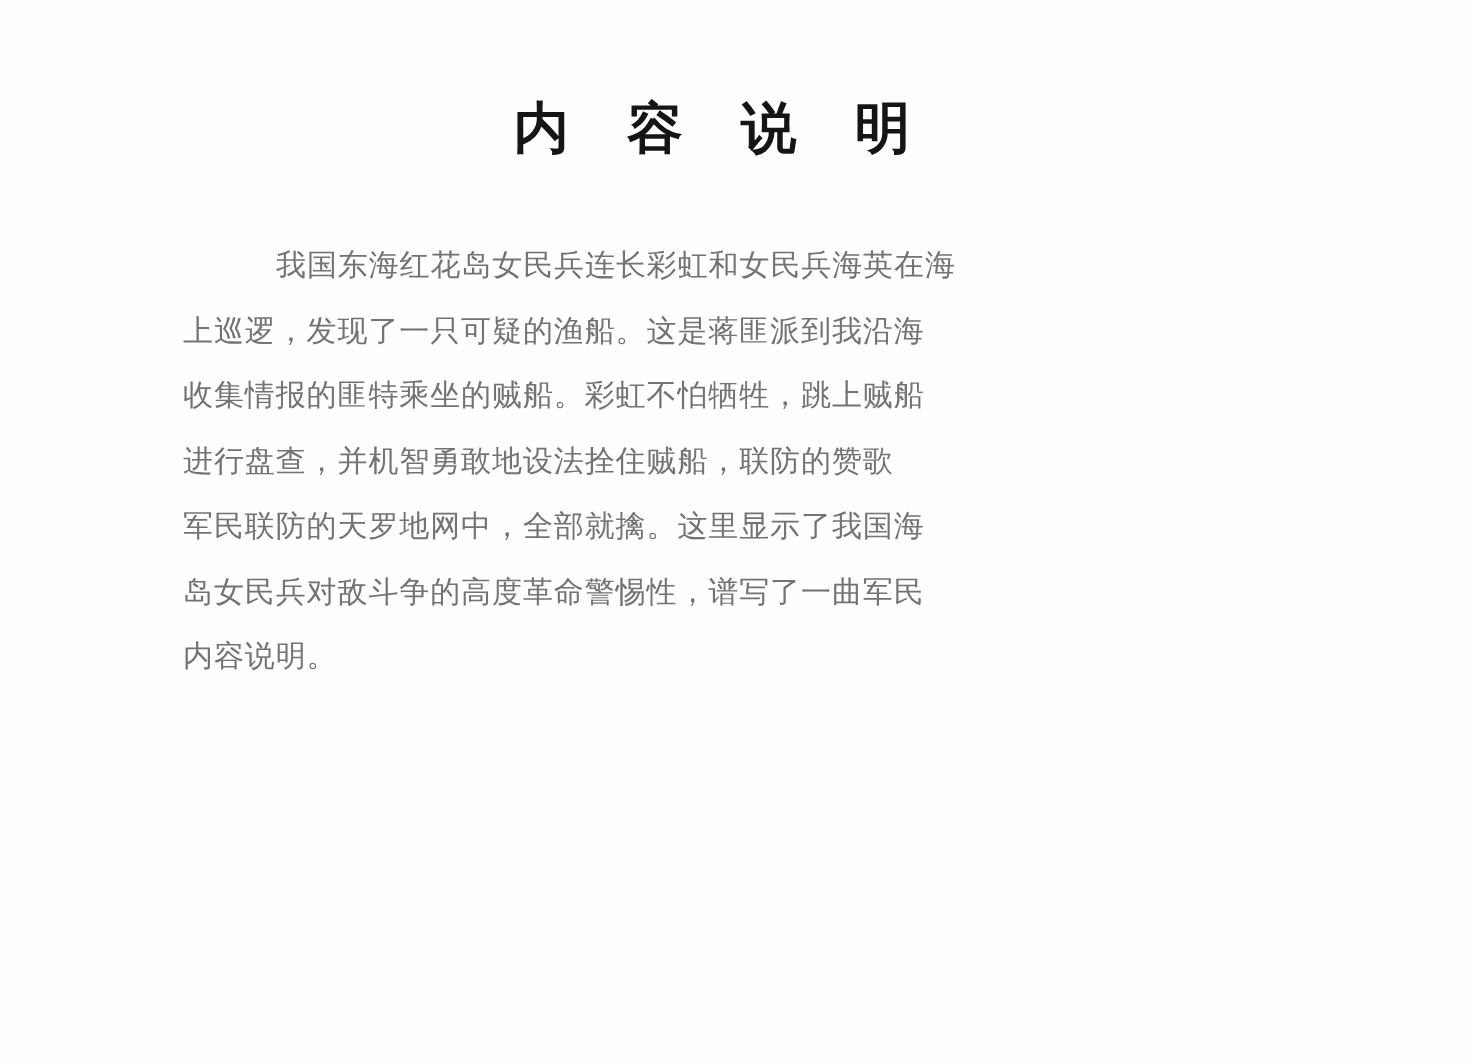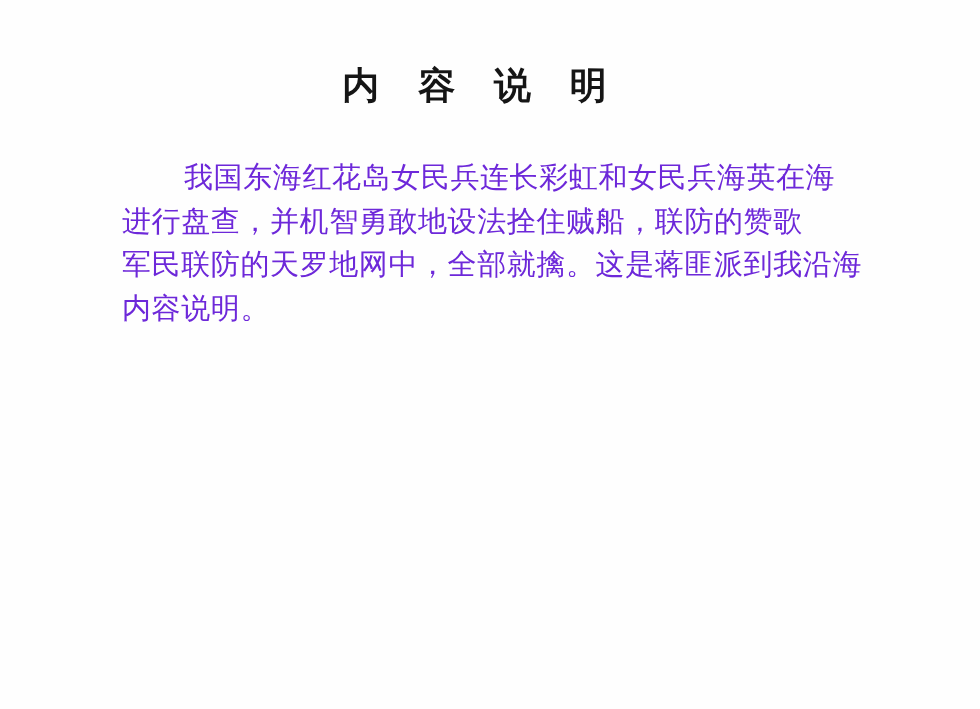--- a/index.html
+++ b/index.html
@@ -36,41 +36,44 @@
     letter-spacing: 1.05em;
     color: #151515;
     white-space: nowrap;
   }
   .content-paragraph {
     position: absolute;
     top: 156px;
     left: 122px;
     width: 712px;
     font-family: "Liberation Serif", serif;
-    font-size: 29px;
+    font-size: 20px;
     line-height: 43.5px;
     letter-spacing: 0.6px;
-    color: #6d28d9;
+    color: #737373;
     text-align: justify;
   }
   .paragraph-line {
     min-height: 43.5px;
     white-space: nowrap;
   }
   .paragraph-line.indent {
     text-indent: 62px;
   }
 </style>
 </head>
 <body>
 
 <div class="page">
 
   <h1 class="page-title">内容说明</h1>
 
   <div class="content-paragraph">
     <div class="paragraph-line indent">我国东海红花岛女民兵连长彩虹和女民兵海英在海</div>
+    <div class="paragraph-line">上巡逻，发现了一只可疑的渔船。这是蒋匪派到我沿海</div>
+    <div class="paragraph-line">收集情报的匪特乘坐的贼船。彩虹不怕牺牲，跳上贼船</div>
     <div class="paragraph-line">进行盘查，并机智勇敢地设法拴住贼船，联防的赞歌</div>
-    <div class="paragraph-line">军民联防的天罗地网中，全部就擒。这是蒋匪派到我沿海</div>
+    <div class="paragraph-line">军民联防的天罗地网中，全部就擒。这里显示了我国海</div>
+    <div class="paragraph-line">岛女民兵对敌斗争的高度革命警惕性，谱写了一曲军民</div>
     <div class="paragraph-line">内容说明。</div>
   </div>
 
 </div>
 
 </body></html>

